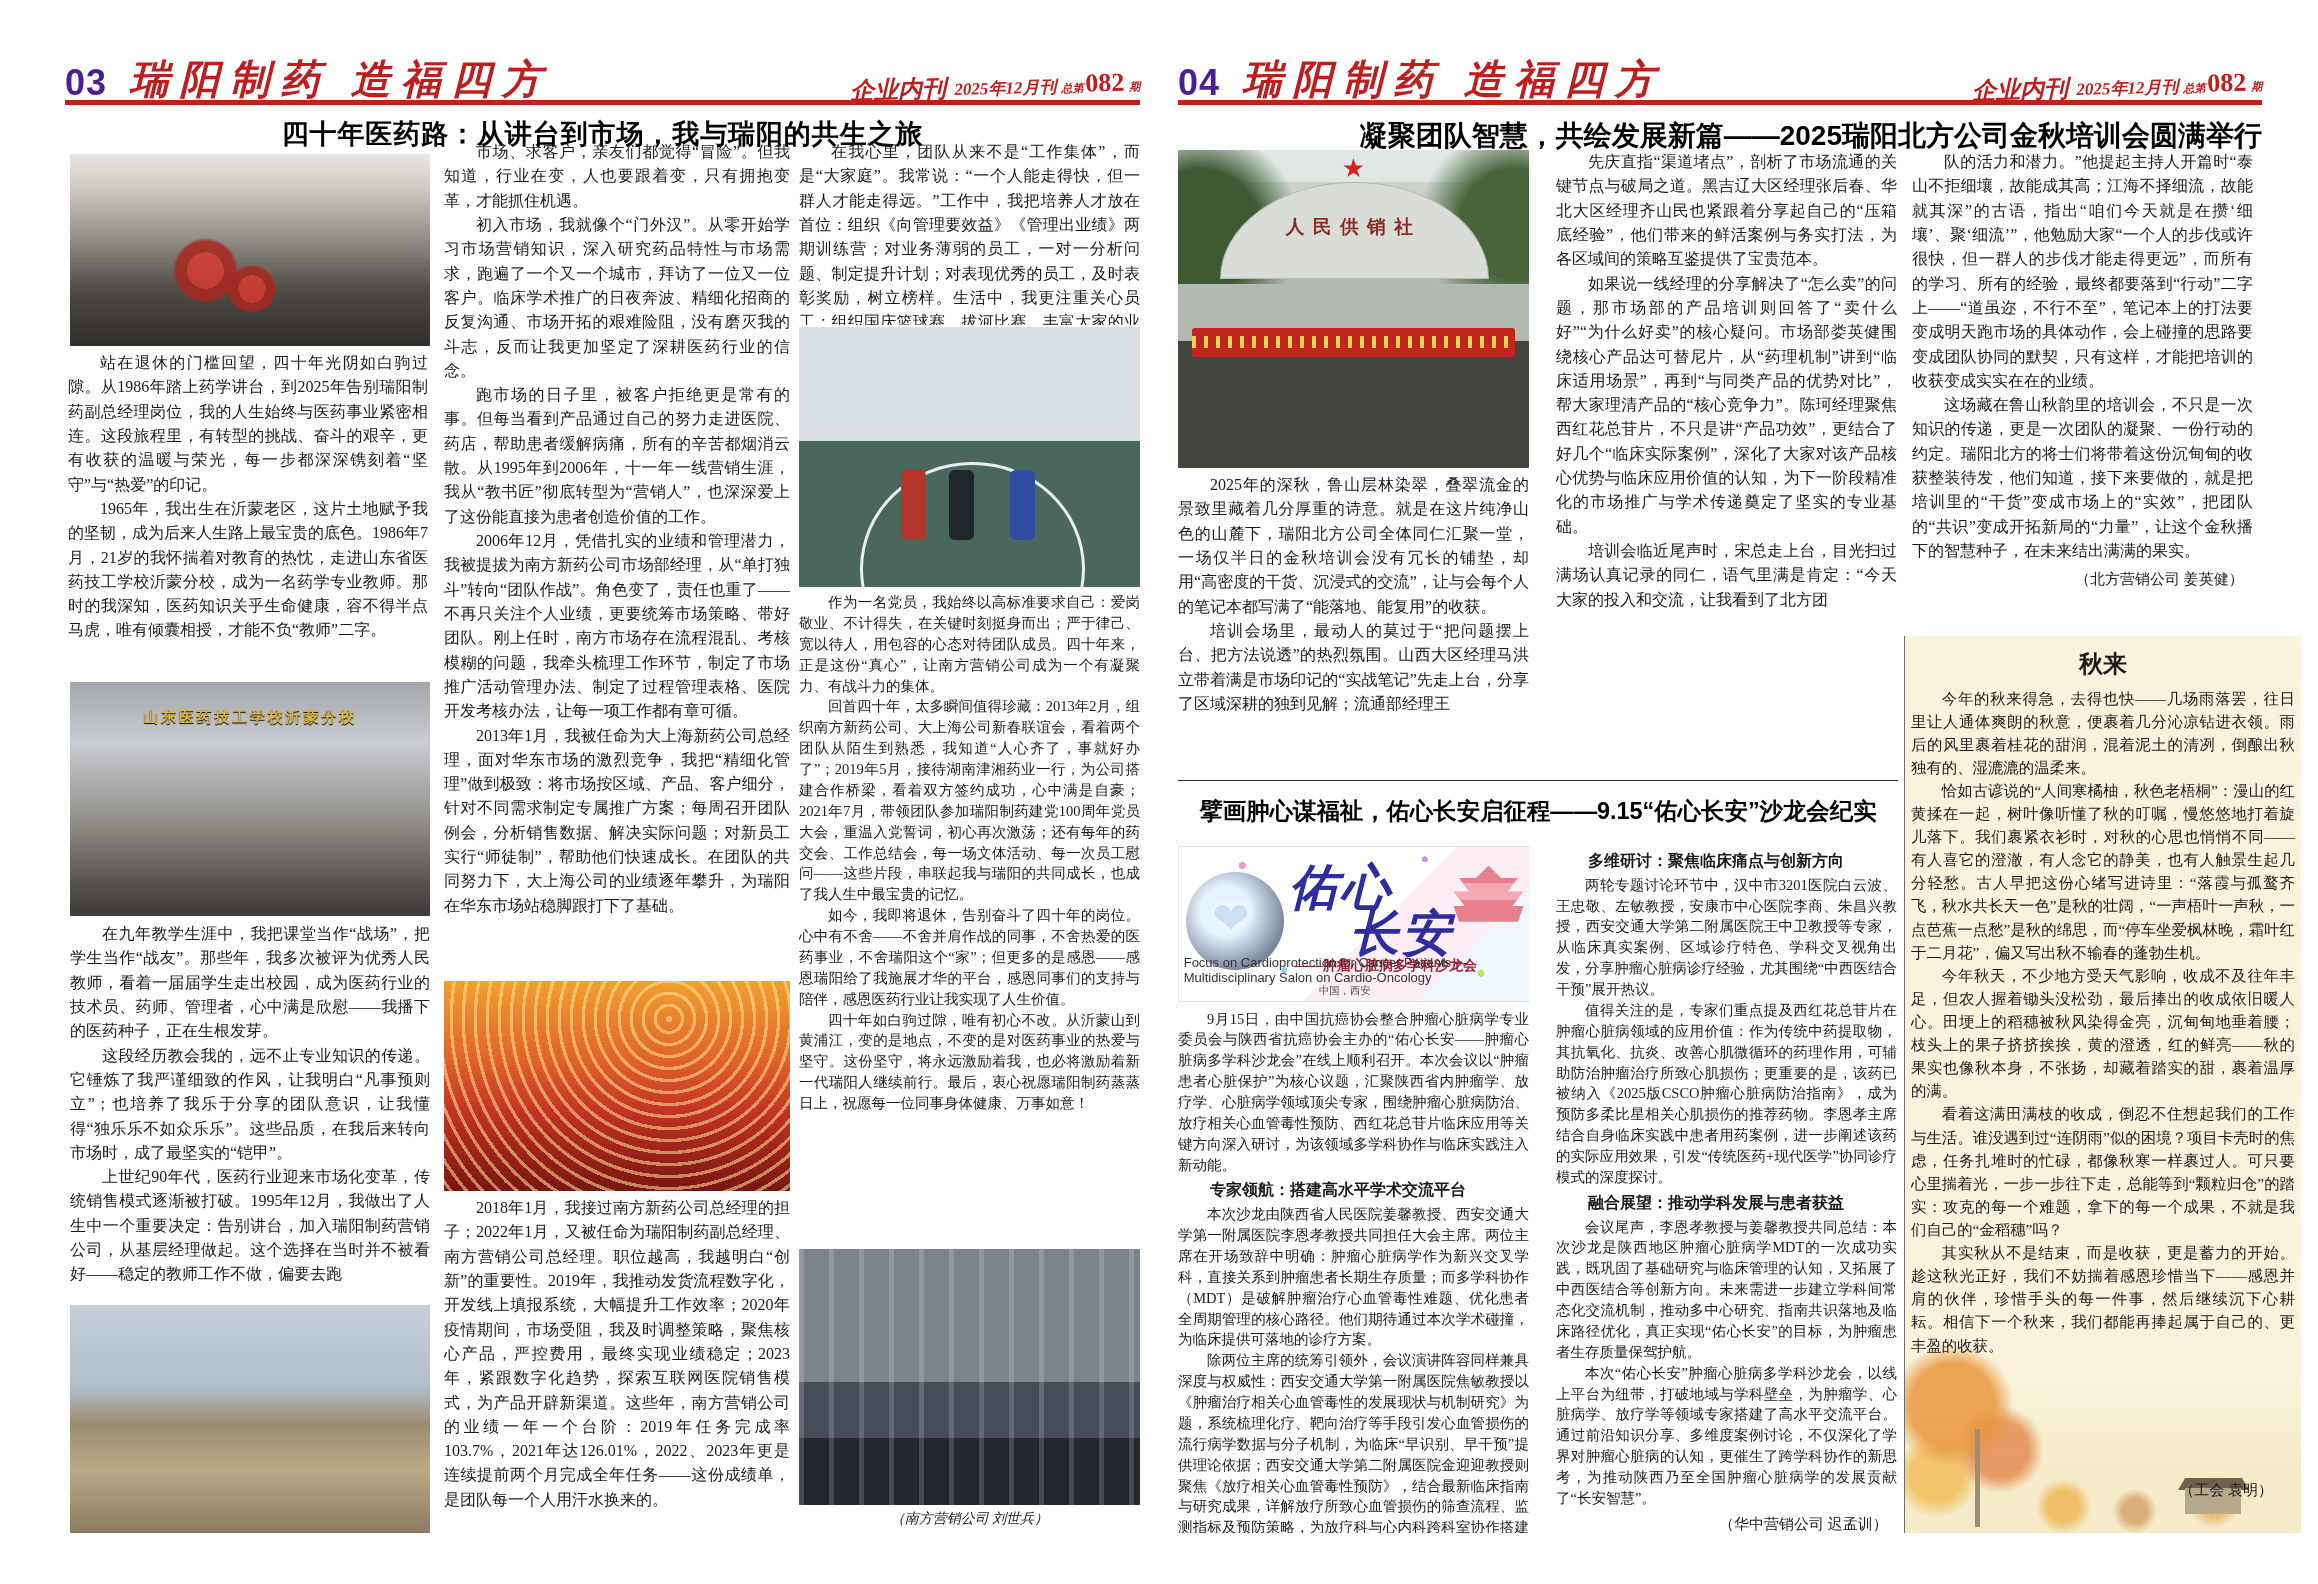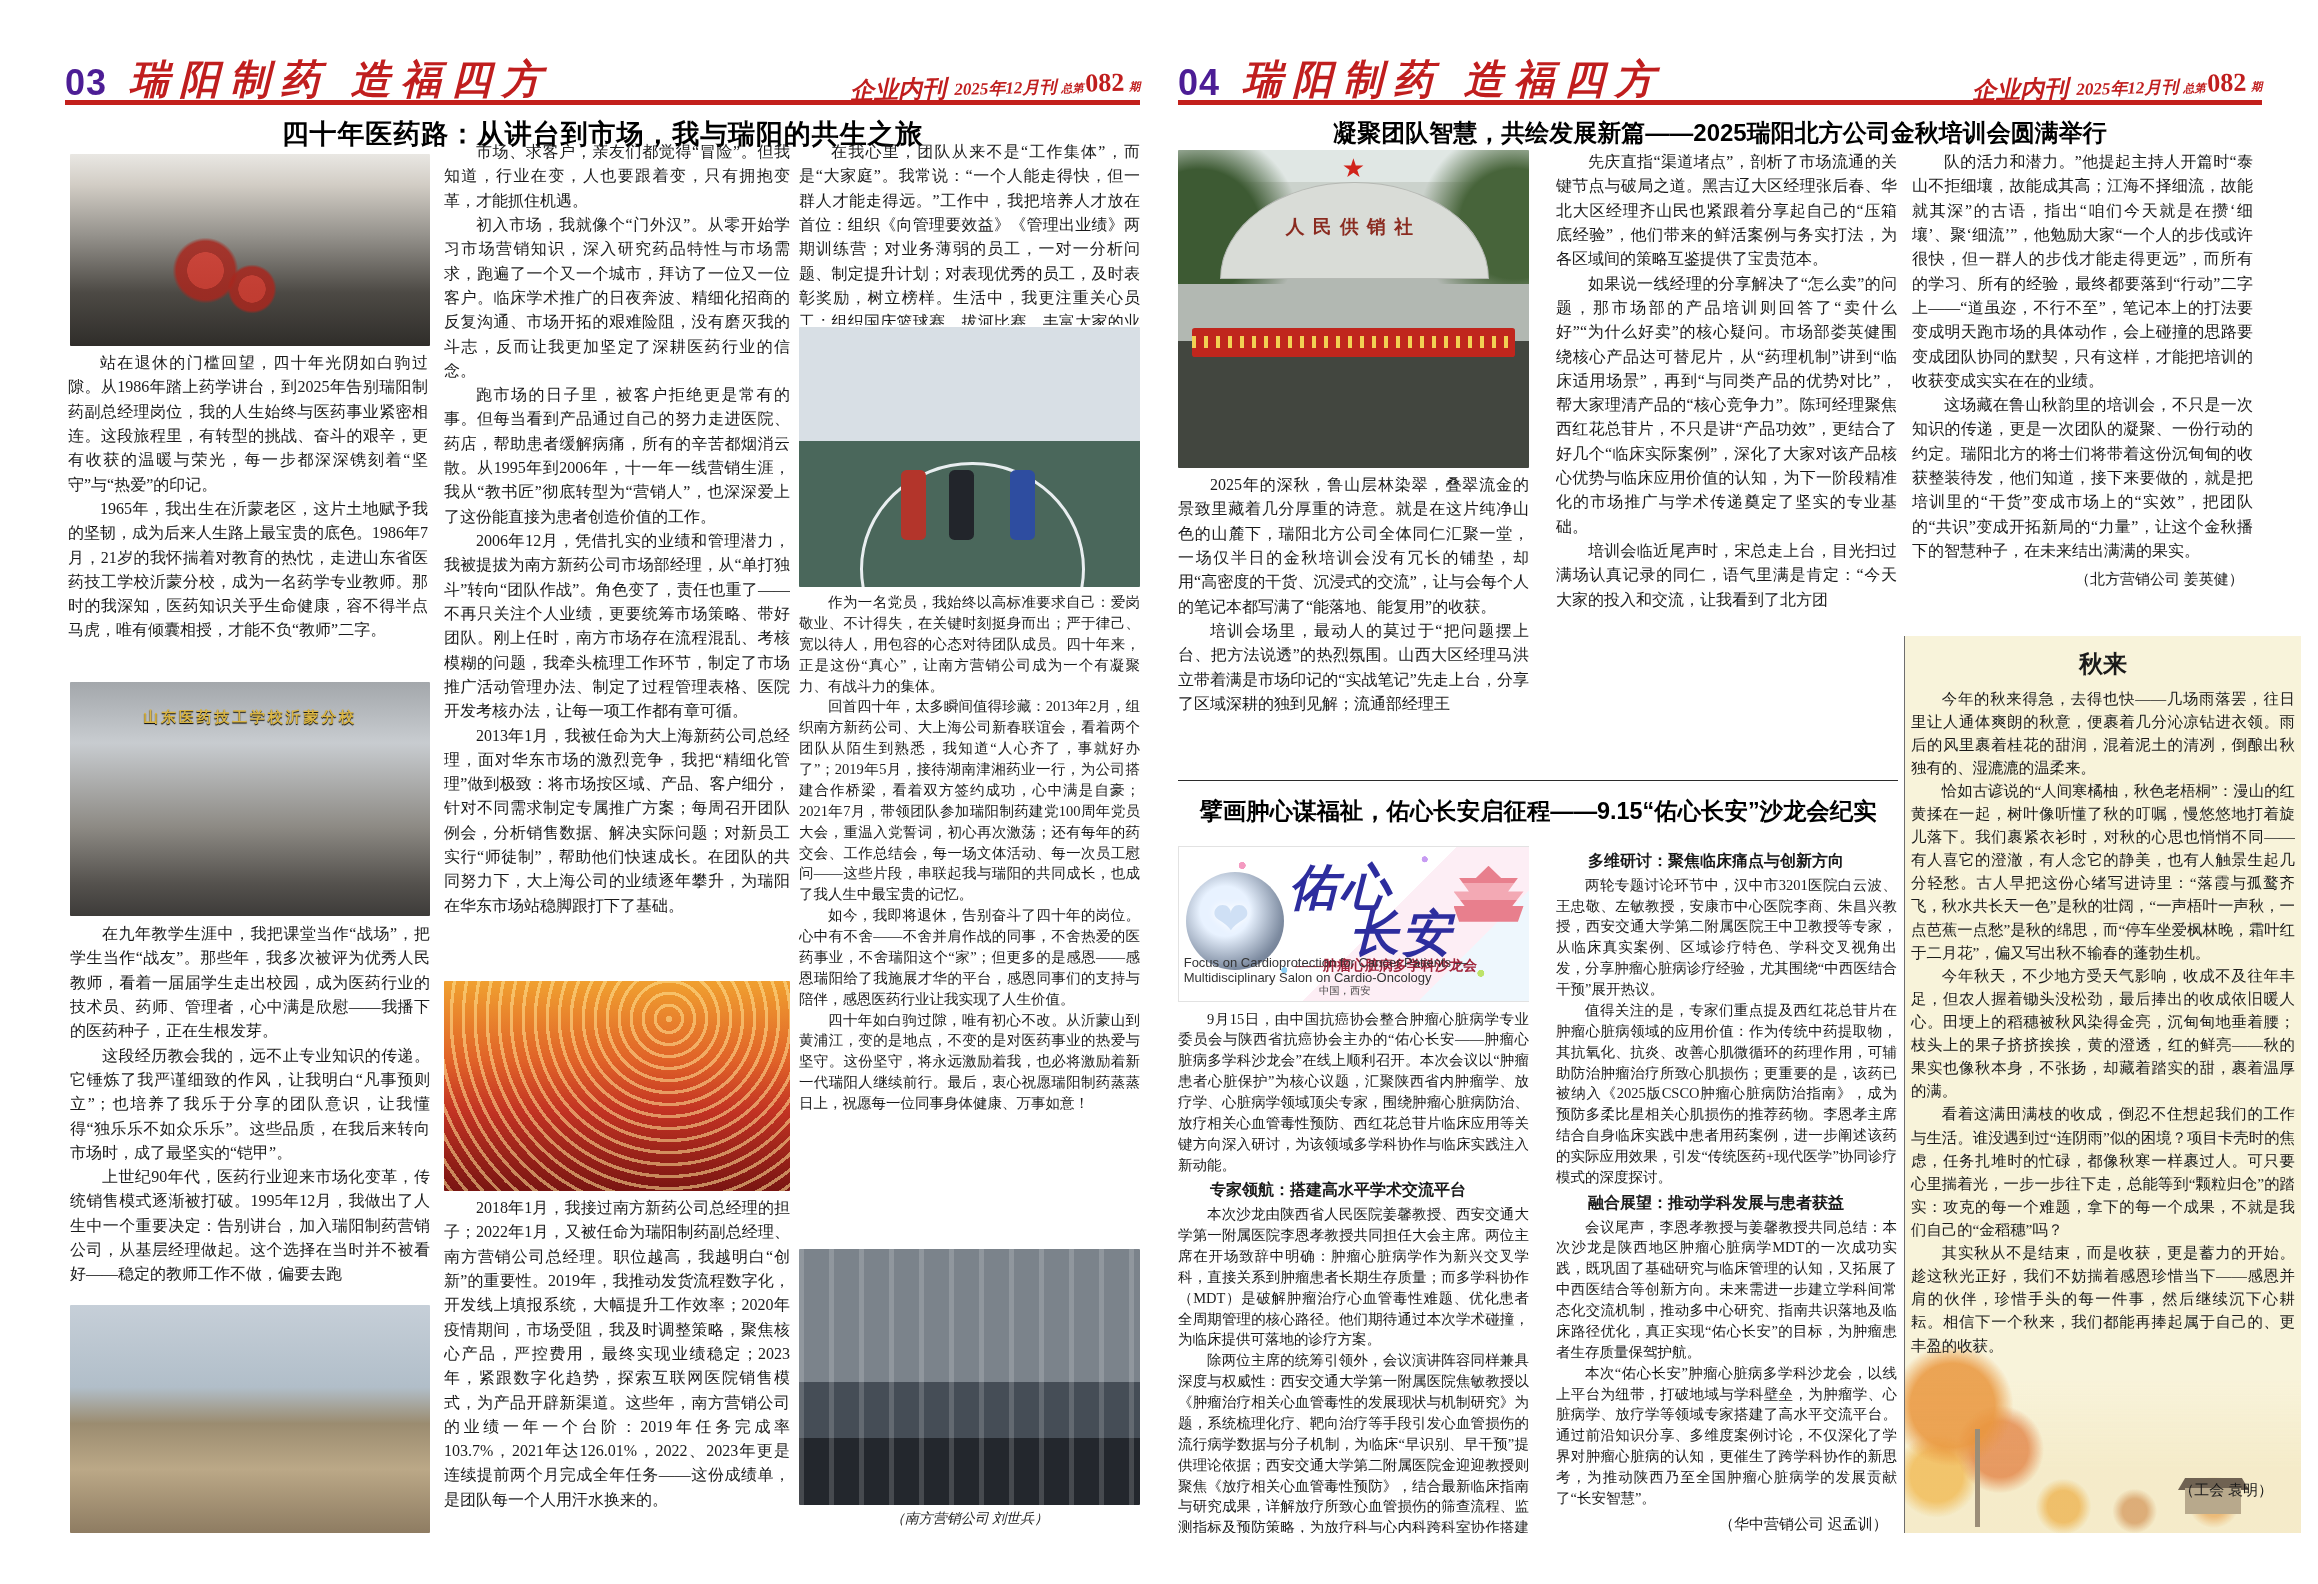--- a/index.html
+++ b/index.html
@@ -17,21 +17,21 @@
          font-style:italic;font-weight:bold;transform:rotate(-1.5deg);}
   .issue .lab{font-size:24px;line-height:1;}
   .issue .mon{font-size:17px;margin-left:8.4px;line-height:1.2;}
   .issue .pre,.issue .suf{font-size:11.2px;line-height:1.4;margin-left:4.7px;}
   .issue .num{font-size:26px;line-height:1;margin-left:1.9px;font-style:normal;}
   .rule{position:absolute;top:100px;height:4.7px;background:#c3201c;}
   
   .headline{position:absolute;text-align:center;font-family:"Liberation Sans","DejaVu Sans",sans-serif;
             font-weight:bold;color:#000;}
   .headline.h1L{font-size:27px;letter-spacing:0.9px;}
-  .headline.h1R{font-size:24px;}
+  .headline.h1R{font-size:28px;text-align:right;}
   .headline.h2R{font-size:23.4px;}
   
   .col{position:absolute;overflow:hidden;}
   .col p{margin:0;text-indent:2em;text-align:justify;font-size:16px;line-height:1.52;}
   .col.tight p{font-size:14.5px;line-height:1.44;}
   .subhead{margin:2.8px 0 1.9px 0;text-indent:2em;font-weight:bold;
            font-family:"Liberation Sans","DejaVu Sans",sans-serif;font-size:16px;line-height:1.5;}
   .byline{text-align:right;font-size:15px;margin-top:6.5px;padding-right:9.3px;}
   .caption{position:absolute;width:100%;text-align:center;font-size:14px;font-style:italic;}
   

